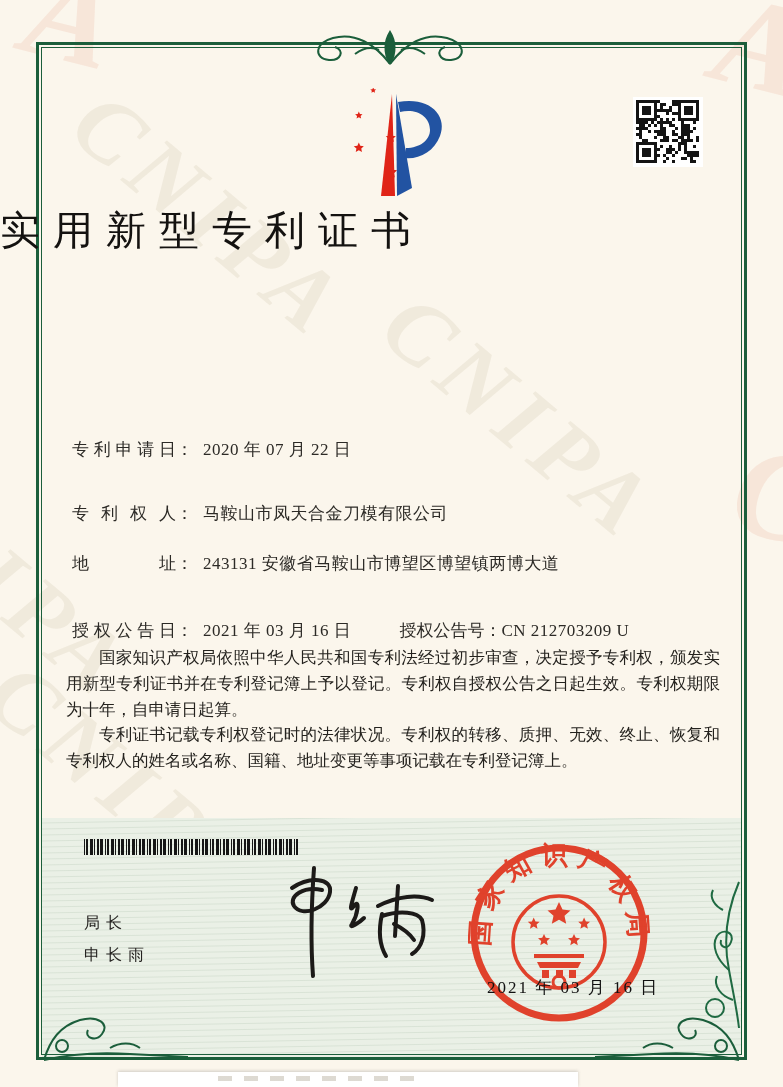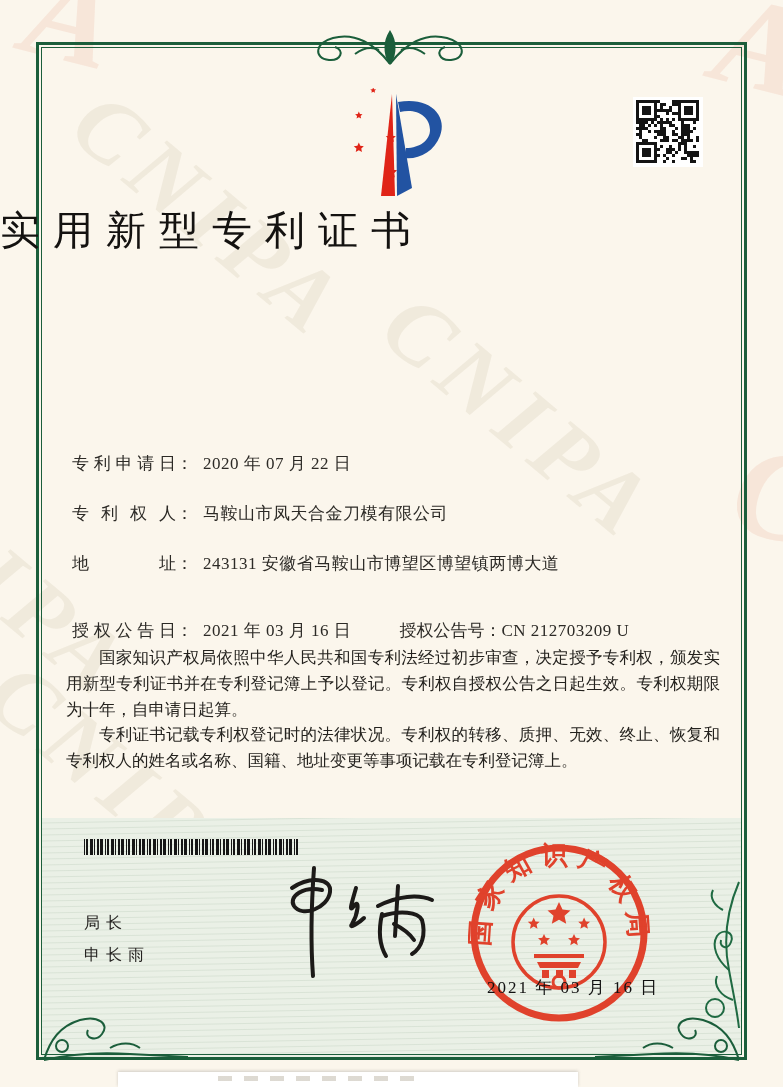--- a/index.html
+++ b/index.html
@@ -363,21 +363,21 @@
         <rect x="15" y="60" width="3" height="3" fill="#141414"></rect>
         <rect x="18" y="60" width="3" height="3" fill="#141414"></rect>
         <rect x="27" y="60" width="3" height="3" fill="#141414"></rect>
         <rect x="36" y="60" width="3" height="3" fill="#141414"></rect>
         <rect x="54" y="60" width="3" height="3" fill="#141414"></rect>
         <rect x="57" y="60" width="3" height="3" fill="#141414"></rect>
       </svg></div>
 
   <div class="title">实用新型专利证书</div>
 
-  <div class="row" style="top:452px;">
+  <div class="row" style="top:438px;">
     <span class="flabel">专利申请日</span><span class="fcolon">：</span><span class="fvalue">2020 年 07 月 22 日</span>
   </div>
   <div class="row" style="top:502px;">
     <span class="flabel">专利权人</span><span class="fcolon">：</span><span class="fvalue">马鞍山市凤天合金刀模有限公司</span>
   </div>
   <div class="row" style="top:552px;">
     <span class="flabel">地址</span><span class="fcolon">：</span><span class="fvalue">243131 安徽省马鞍山市博望区博望镇两博大道</span>
   </div>
   <div class="row" style="top:619px;">
     <span class="flabel">授权公告日</span><span class="fcolon">：</span><span class="fvalue">2021 年 03 月 16 日</span>

